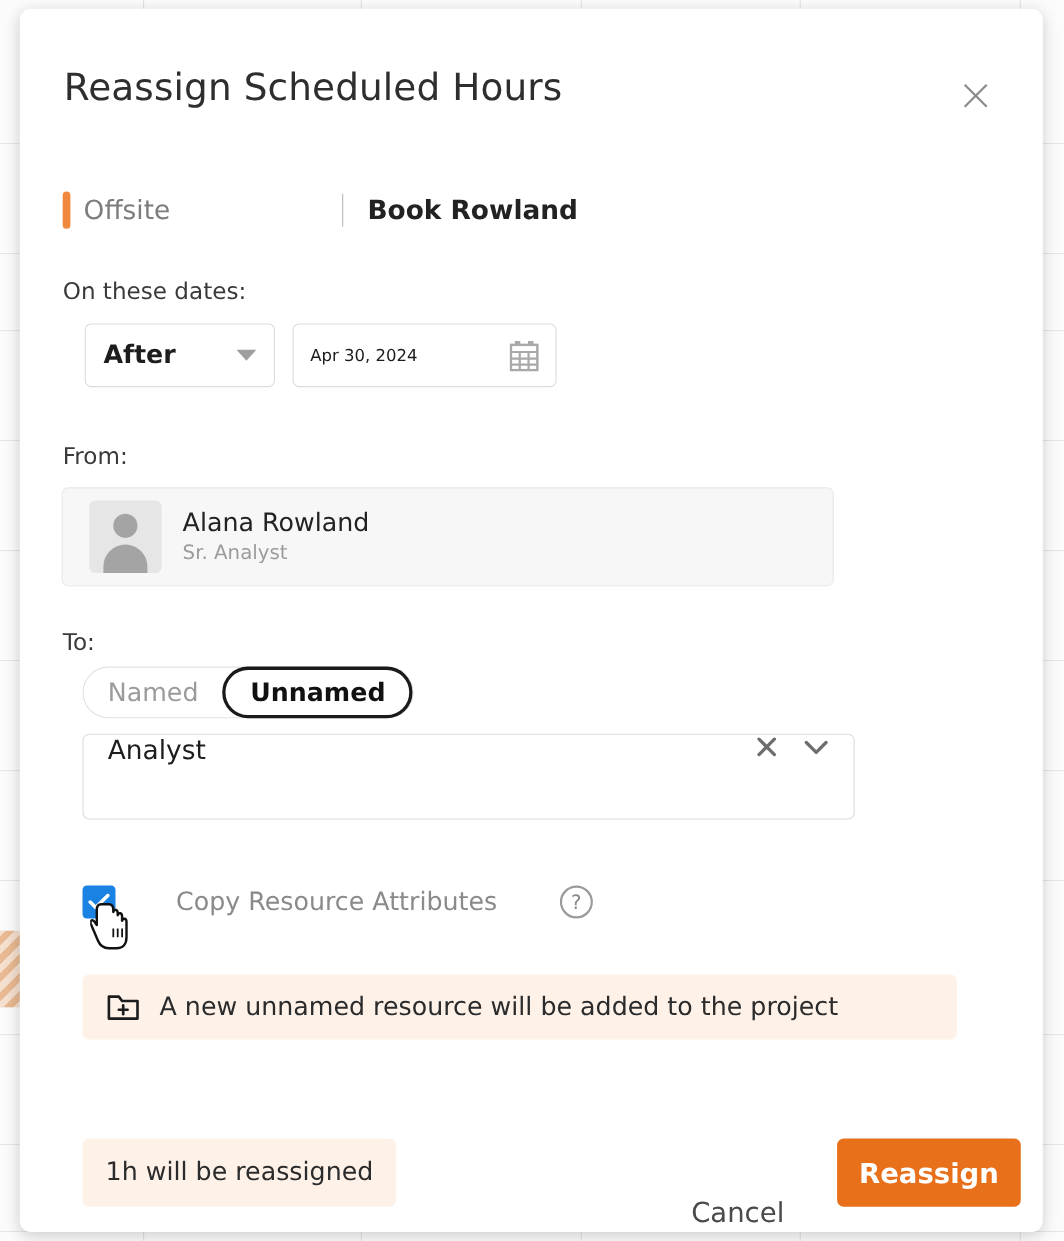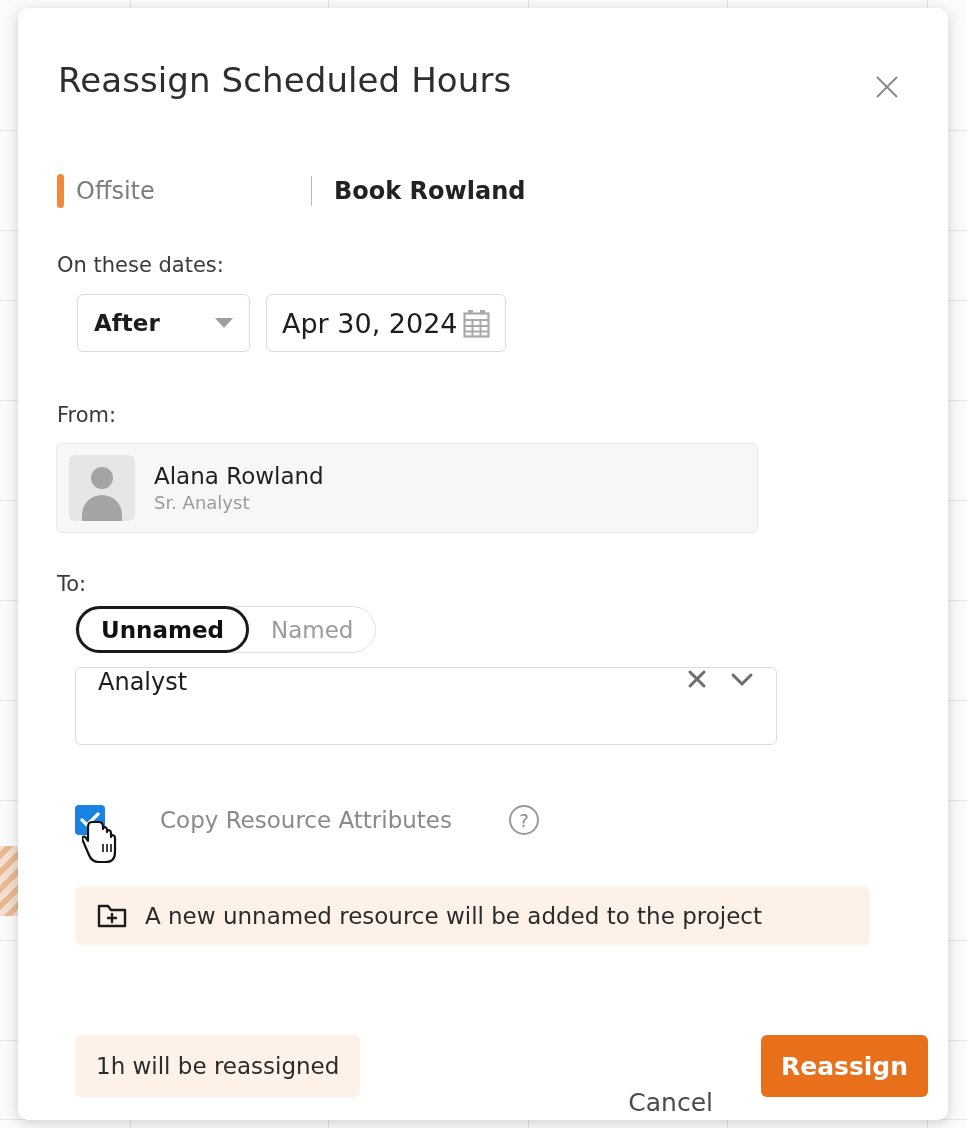--- a/index.html
+++ b/index.html
@@ -87,28 +87,28 @@
     border-left: 9px solid transparent;
     border-right: 9px solid transparent;
     border-top: 10px solid #9e9e9e;
   }
   .date-box {
     width: 240px; height: 58px;
     border: 1px solid #dcdcdc; border-radius: 6px;
     display: flex; align-items: center; padding: 0 15px;
     background: #fff; cursor: pointer;
   }
-  .date-box .val { font-size: 27px; color: #1d1d1d; }
+  .date-box .val { font-size: 15px; color: #1d1d1d; }
 
   
   .person-card {
     position: absolute; left: 38px; top: 435px;
     width: 702px; height: 90px;
     background: #f7f7f7; border: 1px solid #e8e8e8; border-radius: 6px;
-    display: flex; align-items: center; padding-left: 12px;
+    display: flex; align-items: center; padding-left: 24px;
   }
   .avatar {
     width: 66px; height: 66px; border-radius: 6px;
     background: #e6e6e6; position: relative; overflow: hidden;
     flex: none;
   }
   .avatar::before {
     content:""; position:absolute; left:50%; top:12px;
     width:22px; height:22px; border-radius:50%;
     background:#a4a4a4; transform:translateX(-50%);
@@ -266,22 +266,22 @@
     <div class="avatar"></div>
     <div class="person-meta">
       <div class="person-name">Alana Rowland</div>
       <div class="person-role">Sr. Analyst</div>
     </div>
   </div>
 
   <div class="field-label" style="left:39px; top:564px;">To:</div>
 
   <div class="toggle">
+    <div class="toggle-opt">Named</div>
     <div class="toggle-opt active">Unnamed</div>
-    <div class="toggle-opt">Named</div>
   </div>
 
   <div class="combo">
     <span class="val">Analyst</span>
     <span class="combo-icons">
       <span>
         <svg width="22" height="22" viewBox="0 0 22 22" aria-hidden="true">
           <line x1="4" y1="4" x2="18" y2="18" stroke="#6e6e6e" stroke-width="3" stroke-linecap="round"></line>
           <line x1="18" y1="4" x2="4" y2="18" stroke="#6e6e6e" stroke-width="3" stroke-linecap="round"></line>
         </svg>

